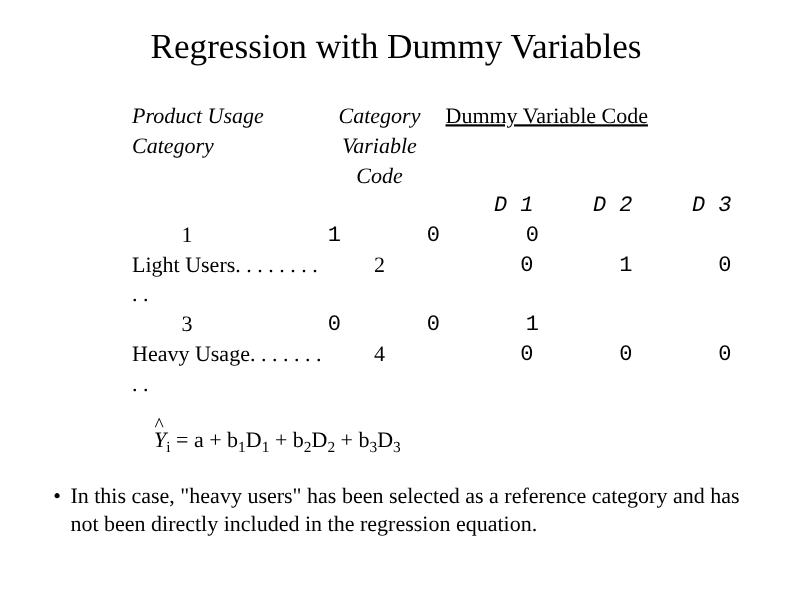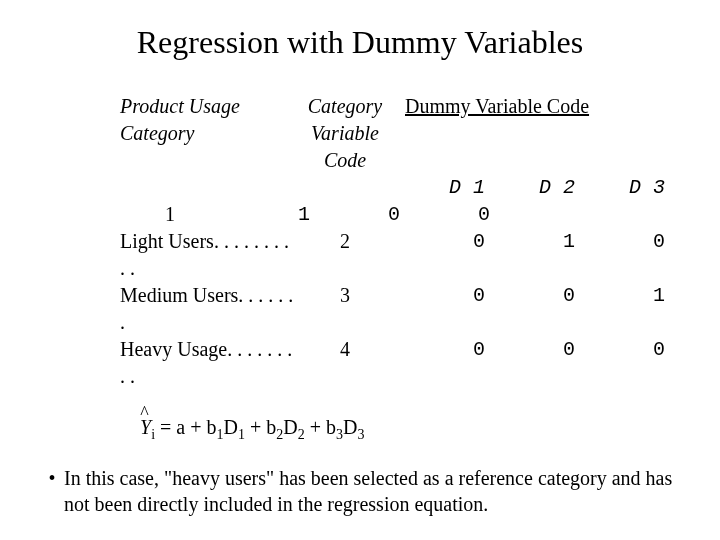--- a/index.html
+++ b/index.html
@@ -89,21 +89,20 @@
     <div class="col-d">0</div>
   </div>
   <div class="row">
     <div class="col-cat">Light Users. . . . . . . . . .</div>
     <div class="col-orig">2</div>
     <div class="col-d">0</div>
     <div class="col-d">1</div>
     <div class="col-d">0</div>
   </div>
   <div class="row">
-    <div class="col-cat">Medium Users. . . . . . .</div>
     <div class="col-orig">3</div>
     <div class="col-d">0</div>
     <div class="col-d">0</div>
     <div class="col-d">1</div>
   </div>
   <div class="row">
     <div class="col-cat">Heavy Usage. . . . . . . . .</div>
     <div class="col-orig">4</div>
     <div class="col-d">0</div>
     <div class="col-d">0</div>

